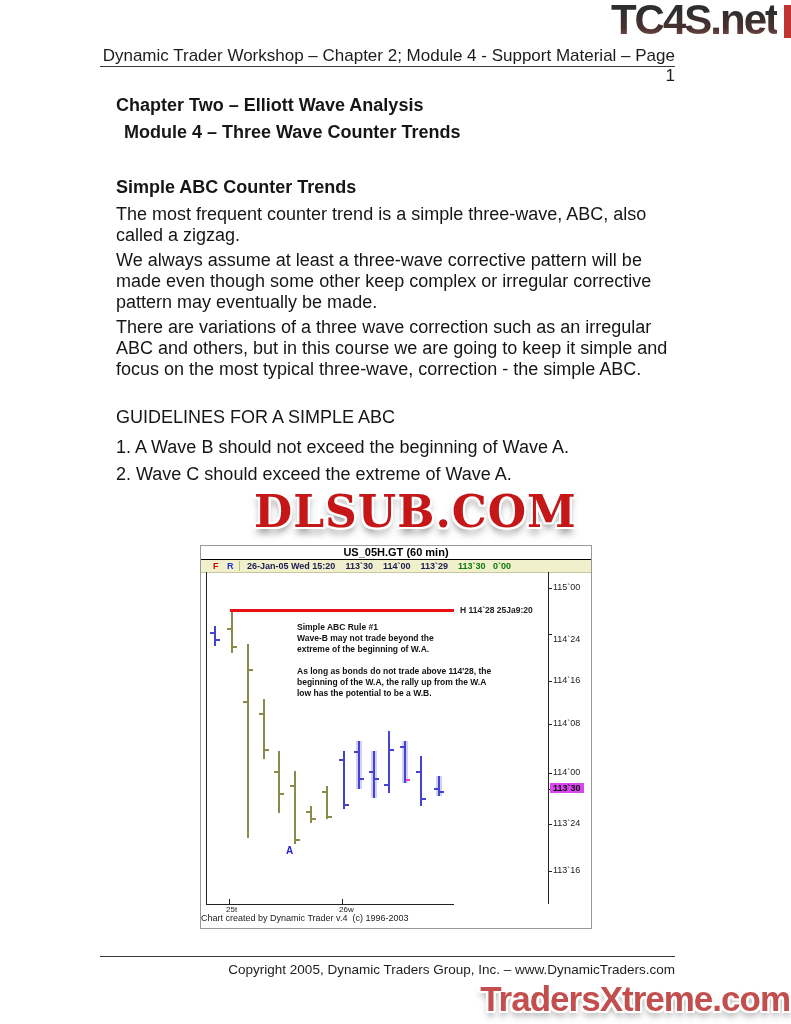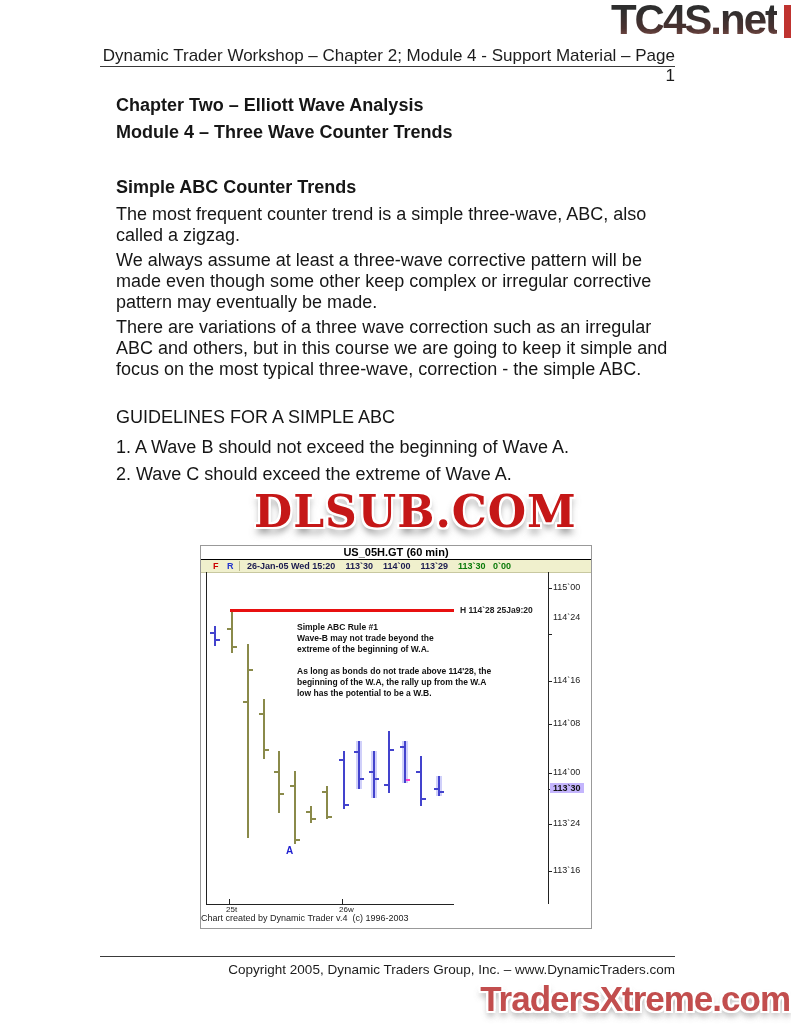--- a/index.html
+++ b/index.html
@@ -55,37 +55,37 @@
   .redline-label{position:absolute;left:259px;top:59px;font-size:8.5px;font-weight:bold;color:#222;z-index:3;white-space:pre;}
   .annot{position:absolute;left:96px;top:76px;z-index:3;font-size:8.5px;font-weight:bold;line-height:11px;
          color:#111;white-space:pre-line;}
   .wave-a{position:absolute;left:85px;top:299px;font-size:10px;font-weight:bold;color:#2020d0;}
   .chart-credit{position:absolute;left:0;right:0;top:367px;text-align:left;font-size:9px;color:#222;white-space:pre;}
   .bar{position:absolute;width:2px;z-index:2;}
   .halo{position:absolute;width:6px;z-index:1;background:#a9a9f5;opacity:.55;}
   .tick{position:absolute;width:4px;height:2px;z-index:2;}
   .ytick{position:absolute;left:347px;width:4px;height:1px;background:#222;}
   .ylab{position:absolute;font-size:9px;color:#222;white-space:pre;text-align:right;}
-  .ylab-hl{background:#c4b5fd;padding:0 3px;font-weight:bold;color:#111;}
+  .ylab-hl{background:#d946ef;padding:0 3px;font-weight:bold;color:#111;}
   .xtick{position:absolute;width:1px;height:5px;background:#222;}
   .xlab{position:absolute;font-size:8px;color:#222;}
 </style>
 </head>
 <body>
 
 <div class="page">
 
   <div class="tc4s">TC4S.net</div>
   <div class="corner-red"></div>
 
   <div class="header-title">Dynamic Trader Workshop – Chapter 2; Module 4 - Support Material – Page 1</div>
   <div class="rule header-rule"></div>
 
   <div class="doc h" style="top:95px;">Chapter Two  – Elliott Wave Analysis</div>
-  <div class="doc h" style="top:122px;">Module 4 – Three Wave Counter Trends</div>
+  <div class="doc h" style="top:122px;margin-left:8px;">Module 4 – Three Wave Counter Trends</div>
   <div class="doc h" style="top:177px;">Simple ABC Counter Trends</div>
 
   <div class="doc" style="top:204px;">The most frequent counter trend is a simple three-wave, ABC, also called a zigzag.</div>
   <div class="doc" style="top:250px;">We always assume at least a three-wave corrective pattern will be made even though some other keep complex or irregular corrective pattern may eventually be made.</div>
   <div class="doc" style="top:317px;">There are variations of a three wave correction such as an irregular ABC and others, but in this course we are going to keep it simple and focus on the most typical three-wave, correction - the simple ABC.</div>
 
   <div class="doc" style="top:407px;">GUIDELINES FOR A SIMPLE ABC</div>
   <div class="doc gl" style="top:437px;">1. A Wave B should not exceed the beginning of Wave A.</div>
   <div class="doc gl" style="top:464px;">2. Wave C should exceed the extreme of Wave A.</div>
 
@@ -162,21 +162,21 @@
       <div class="bar" style="left: 219px; top: 210px; height: 50px; background: rgb(67, 67, 205);"></div>
       <div class="tick" style="left: 215px; top: 225px; background: rgb(67, 67, 205);"></div>
       <div class="tick" style="left: 221px; top: 252px; background: rgb(67, 67, 205);"></div>
       <div class="halo" style="left: 235px; top: 230px; height: 20px;"></div>
       <div class="bar" style="left: 237px; top: 230px; height: 20px; background: rgb(67, 67, 205);"></div>
       <div class="tick" style="left: 233px; top: 242px; background: rgb(67, 67, 205);"></div>
       <div class="tick" style="left: 239px; top: 245px; background: rgb(67, 67, 205);"></div>
       <div class="ytick" style="top: 42px;"></div>
       <div class="ylab" style="left: 352px; top: 36px;">115`00</div>
       <div class="ytick" style="top: 88px;"></div>
-      <div class="ylab" style="left: 352px; top: 66px;">114`24</div>
+      <div class="ylab" style="left: 352px; top: 88px;">114`24</div>
       <div class="ytick" style="top: 135px;"></div>
       <div class="ylab" style="left: 352px; top: 129px;">114`16</div>
       <div class="ytick" style="top: 178px;"></div>
       <div class="ylab" style="left: 352px; top: 172px;">114`08</div>
       <div class="ytick" style="top: 227px;"></div>
       <div class="ylab" style="left: 352px; top: 221px;">114`00</div>
       <div class="ytick" style="top: 243px;"></div>
       <div class="ylab ylab-hl" style="left: 349px; top: 237px;">113`30</div>
       <div class="ytick" style="top: 278px;"></div>
       <div class="ylab" style="left: 352px; top: 272px;">113`24</div>

